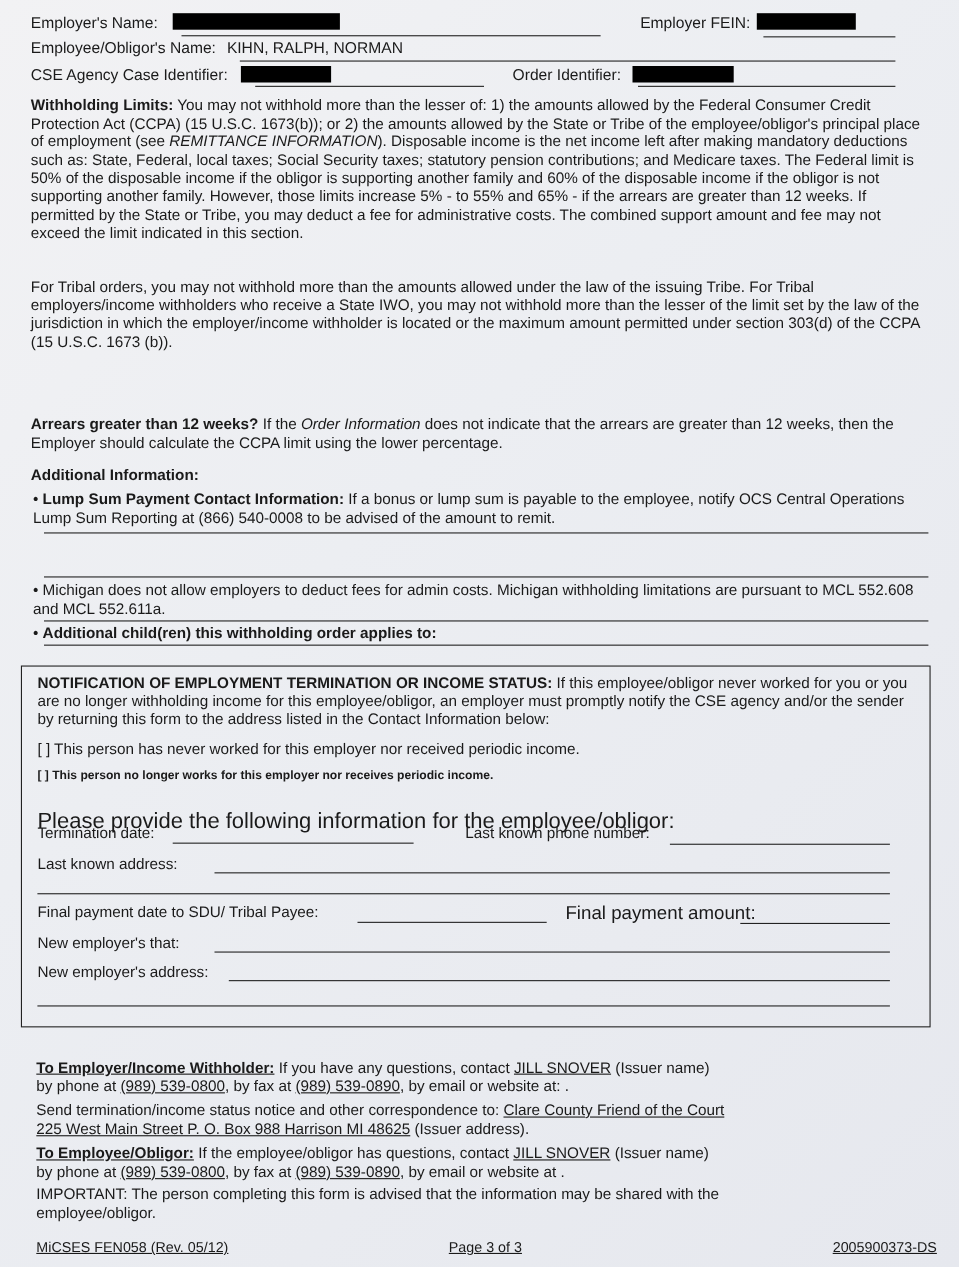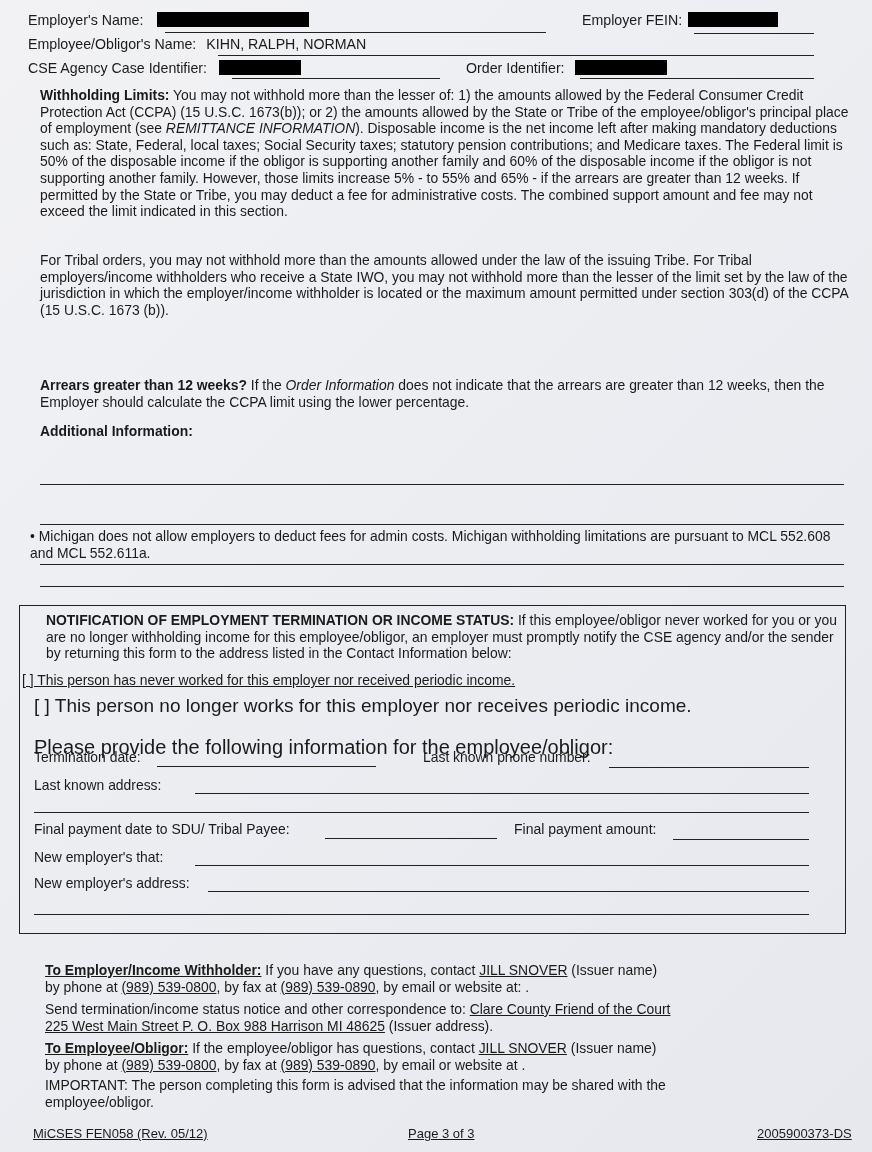--- a/index.html
+++ b/index.html
@@ -7,21 +7,21 @@
     width: 872px; height: 1152px; overflow: hidden;
     background: linear-gradient(135deg, #f2f2f4 0%, #eceef2 40%, #e6e8ee 100%);
     font-family: "Liberation Sans", sans-serif;
     color: #1a1a1a;
     position: relative;
   }
   .page { position: absolute; left: 0; top: 0; width: 872px; height: 1152px; }
   .row { position: absolute; font-size: 14.2px; line-height: 17px; white-space: nowrap; }
   .redact { display: inline-block; background: #000; height: 15px; vertical-align: -2px; }
   .uline { position: absolute; height: 0; border-top: 1.3px solid #222; }
-  .para { position: absolute; left: 28px; width: 815px; font-size: 13.9px; line-height: 16.6px; margin-left: 12px; }
+  .para { position: absolute; left: 28px; width: 815px; font-size: 13.9px; line-height: 16.6px; }
   .b { font-weight: bold; }
   .i { font-style: italic; }
   .bul { position: absolute; left: 30px; width: 812px; font-size: 13.9px; line-height: 17px; }
   .box { position: absolute; left: 19px; top: 605px; width: 825px; height: 327px; border: 1.6px solid #222; }
   .u { text-decoration: underline; }
   .foot { position: absolute; font-size: 13px; text-decoration: underline; }
 </style>
 </head>
 <body>
 
@@ -63,55 +63,61 @@
 
   <div class="para" style="top:252px;">For Tribal orders, you may not withhold more than the amounts allowed under the law of the issuing Tribe. For Tribal employers/income withholders who receive a State IWO, you may not withhold more than the lesser of the limit set by the law of the jurisdiction in which the employer/income withholder is located or the maximum amount permitted under section 303(d) of the CCPA (15 U.S.C. 1673 (b)).</div>
 
 
   <div class="para" style="top:377px;">
     <span class="b">Arrears greater than 12 weeks?</span><span> If the </span><span class="i">Order Information</span><span> does not indicate that the arrears are greater than 12 weeks, then the Employer should calculate the CCPA limit using the lower percentage.</span>
   </div>
 
   <div class="para b" style="top:423px;">Additional Information:</div>
 
+  <div class="bul" style="top:445px;">
+    <span>• </span><span class="b">Lump Sum Payment Contact Information:</span><span> If a bonus or lump sum is payable to the employee, notify OCS Central Operations Lump Sum Reporting at (866) 540-0008 to be advised of the amount to remit.</span>
+  </div>
   <div class="uline" style="left:40px;top:484px;width:804px;"></div>
 
   <div class="uline" style="left:40px;top:524px;width:804px;"></div>
 
   <div class="bul" style="top:528px;">
     <span>• </span><span>Michigan does not allow employers to deduct fees for admin costs. Michigan withholding limitations are pursuant to MCL 552.608 and MCL 552.611a.</span>
   </div>
   <div class="uline" style="left:40px;top:564px;width:804px;"></div>
 
+  <div class="bul" style="top:567px;">
+    <span>• </span><span class="b">Additional child(ren) this withholding order applies to:</span>
+  </div>
   <div class="uline" style="left:40px;top:586px;width:804px;"></div>
 
   <div class="box"></div>
 
   <div class="para" style="left:34px;width:800px;top:612px;">
     <span class="b">NOTIFICATION OF EMPLOYMENT TERMINATION OR INCOME STATUS:</span><span> If this employee/obligor never worked for you or you are no longer withholding income for this employee/obligor, an employer must promptly notify the CSE agency and/or the sender by returning this form to the address listed in the Contact Information below:</span>
   </div>
 
-  <div class="row" style="left:22px;top:672px;font-size:13.9px;text-decoration:underline;">[ ] This person has never worked for this employer nor received periodic income.</div>
-  <div class="row" style="left:34px;top:697px;font-size:19px;">[ ] This person no longer works for this employer nor receives periodic income.</div>
+  <div class="row" style="left:34px;top:672px;font-size:13.9px;">[ ] This person has never worked for this employer nor received periodic income.</div>
+  <div class="row" style="left:34px;top:697px;font-size:11px;font-weight:bold;">[ ] This person no longer works for this employer nor receives periodic income.</div>
   <div class="row" style="left:34px;top:739px;font-size:20px;">Please provide the following information for the employee/obligor:</div>
 
   <div class="row" style="left:34px;top:749px;font-size:13.9px;">Termination date:</div>
   <div class="uline" style="left:157px;top:766px;width:219px;"></div>
 
   <div class="row" style="left:423px;top:749px;font-size:13.9px;">Last known phone number:</div>
   <div class="uline" style="left:609px;top:767px;width:200px;"></div>
 
   <div class="row" style="left:34px;top:777px;font-size:13.9px;">Last known address:</div>
   <div class="uline" style="left:195px;top:793px;width:614px;"></div>
   <div class="uline" style="left:34px;top:812px;width:775px;"></div>
 
   <div class="row" style="left:34px;top:821px;font-size:13.9px;">Final payment date to SDU/ Tribal Payee:</div>
   <div class="uline" style="left:325px;top:838px;width:172px;"></div>
 
-  <div class="row" style="left:514px;top:821px;font-size:14px;">Final payment amount:</div>
+  <div class="row" style="left:514px;top:821px;font-size:17px;">Final payment amount:</div>
   <div class="uline" style="left:673px;top:839px;width:136px;"></div>
 
   <div class="row" style="left:34px;top:849px;font-size:13.9px;">New employer's that:</div>
   <div class="uline" style="left:195px;top:865px;width:614px;"></div>
 
   <div class="row" style="left:34px;top:875px;font-size:13.9px;">New employer's address:</div>
   <div class="uline" style="left:208px;top:891px;width:601px;"></div>
   <div class="uline" style="left:34px;top:914px;width:775px;"></div>
 
 

